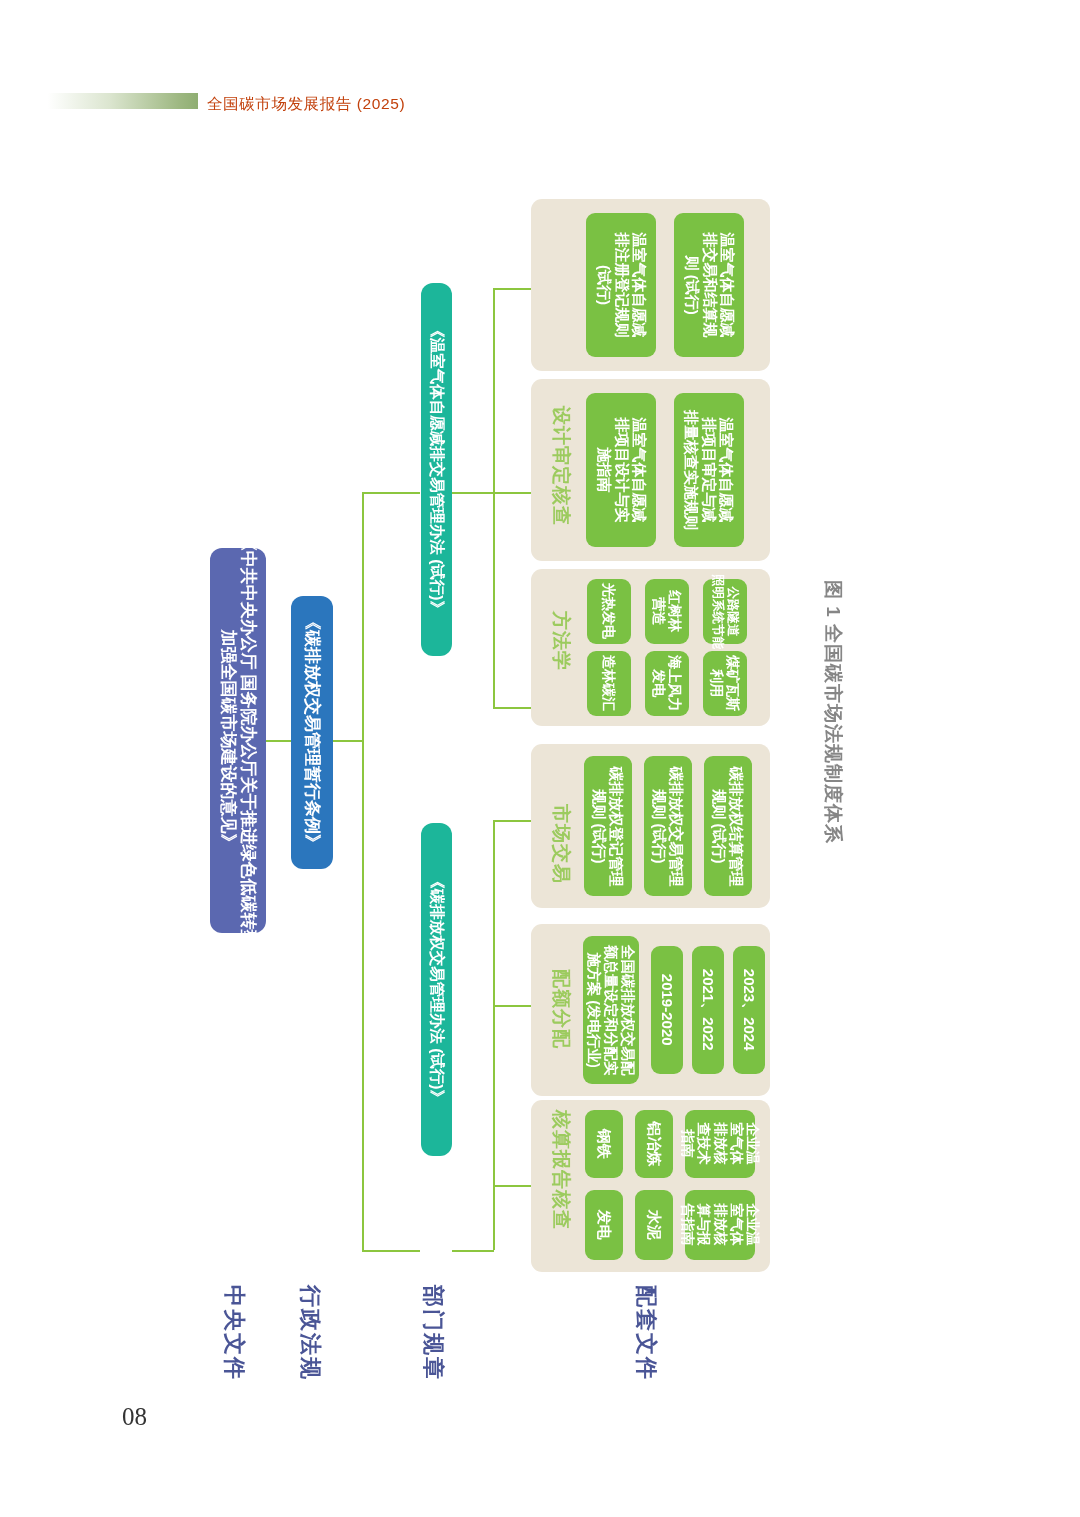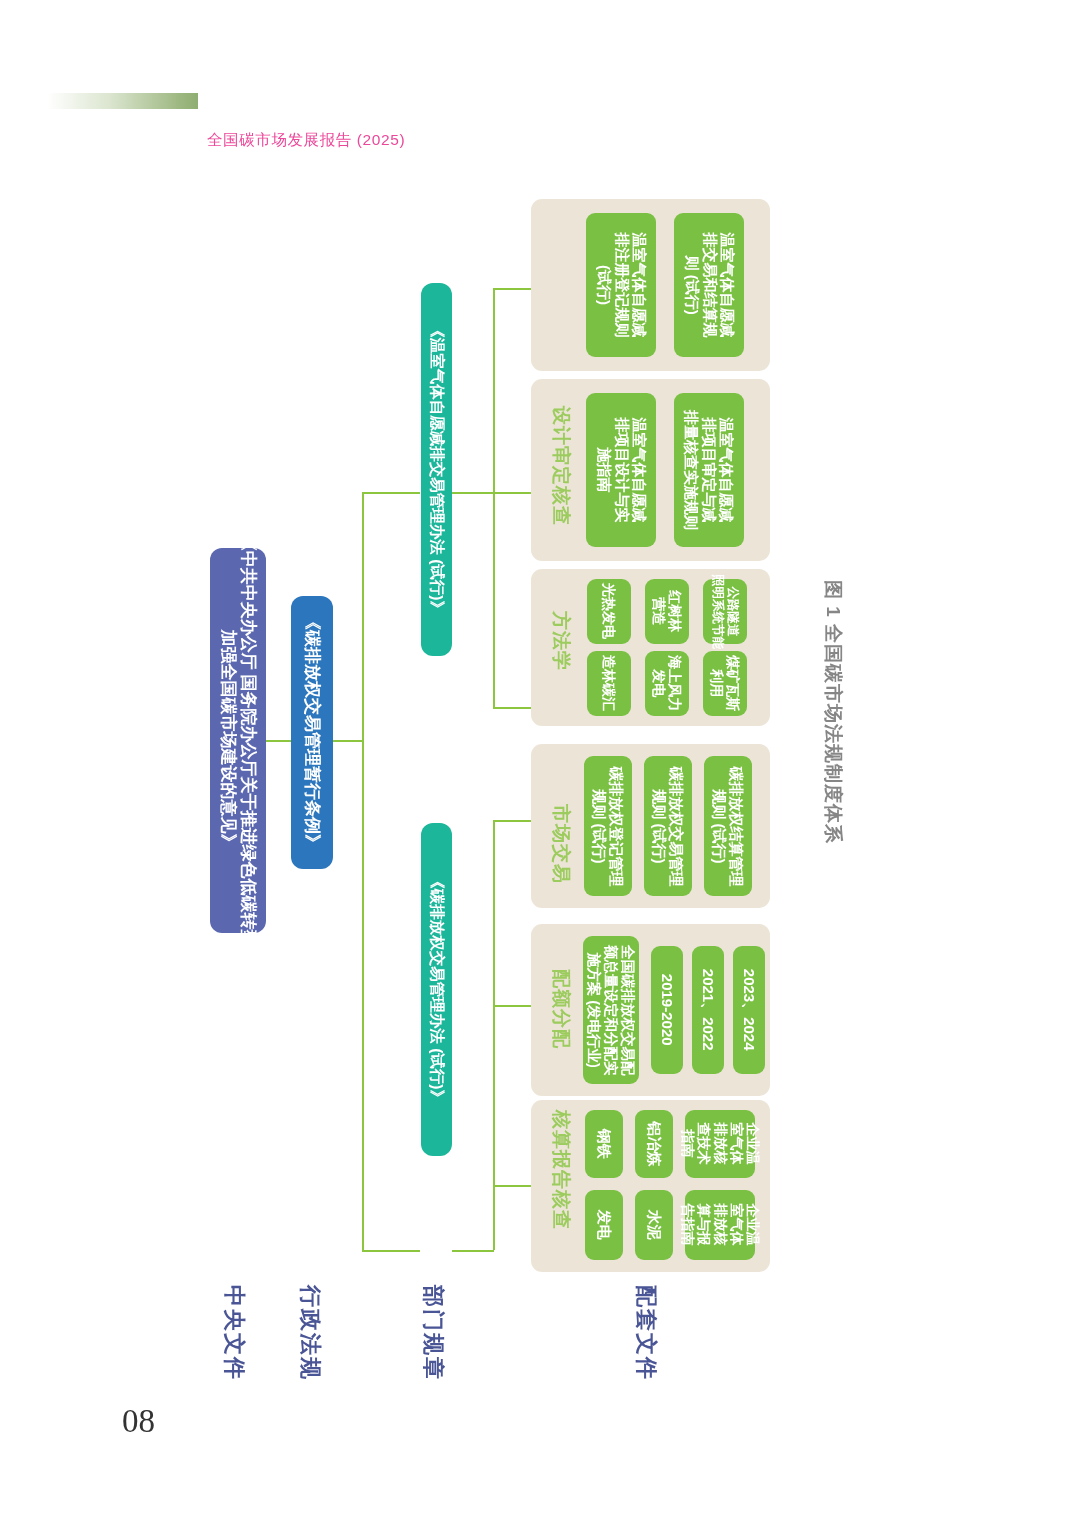--- a/index.html
+++ b/index.html
@@ -12,30 +12,29 @@
   #page { position: relative; width: 1080px; height: 1517px; background: #fff; }
 
   
   .hdr-bar {
     position: absolute; left: 38px; top: 93px;
     width: 160px; height: 16px;
     background: linear-gradient(to right, #ffffff 0%, #ffffff 6%, #dbe5cf 45%, #9eb882 88%, #8fae72 100%);
   }
   .hdr-title {
     position: absolute; left: 207px; top: 94px;
-    font-size: 15.5px; color: #ec4899; letter-spacing: .6px;
+    font-size: 15.5px; color: #c2410c; letter-spacing: .6px;
     white-space: nowrap;
-    margin-top: 36px;
   }
 
   
   .page-num {
     position: absolute; left: 122px; top: 1403px;
     font-family: "Liberation Serif", "DejaVu Serif", serif;
-    font-size: 33px; color: #333;
+    font-size: 25px; color: #333;
   }
 
   
   .fig-caption {
     position: absolute; left: 846px; top: 580px;
     transform-origin: left top; transform: rotate(90deg);
     font-size: 19px; font-weight: bold; color: #868686;
     white-space: nowrap; letter-spacing: 1px;
   }
 

